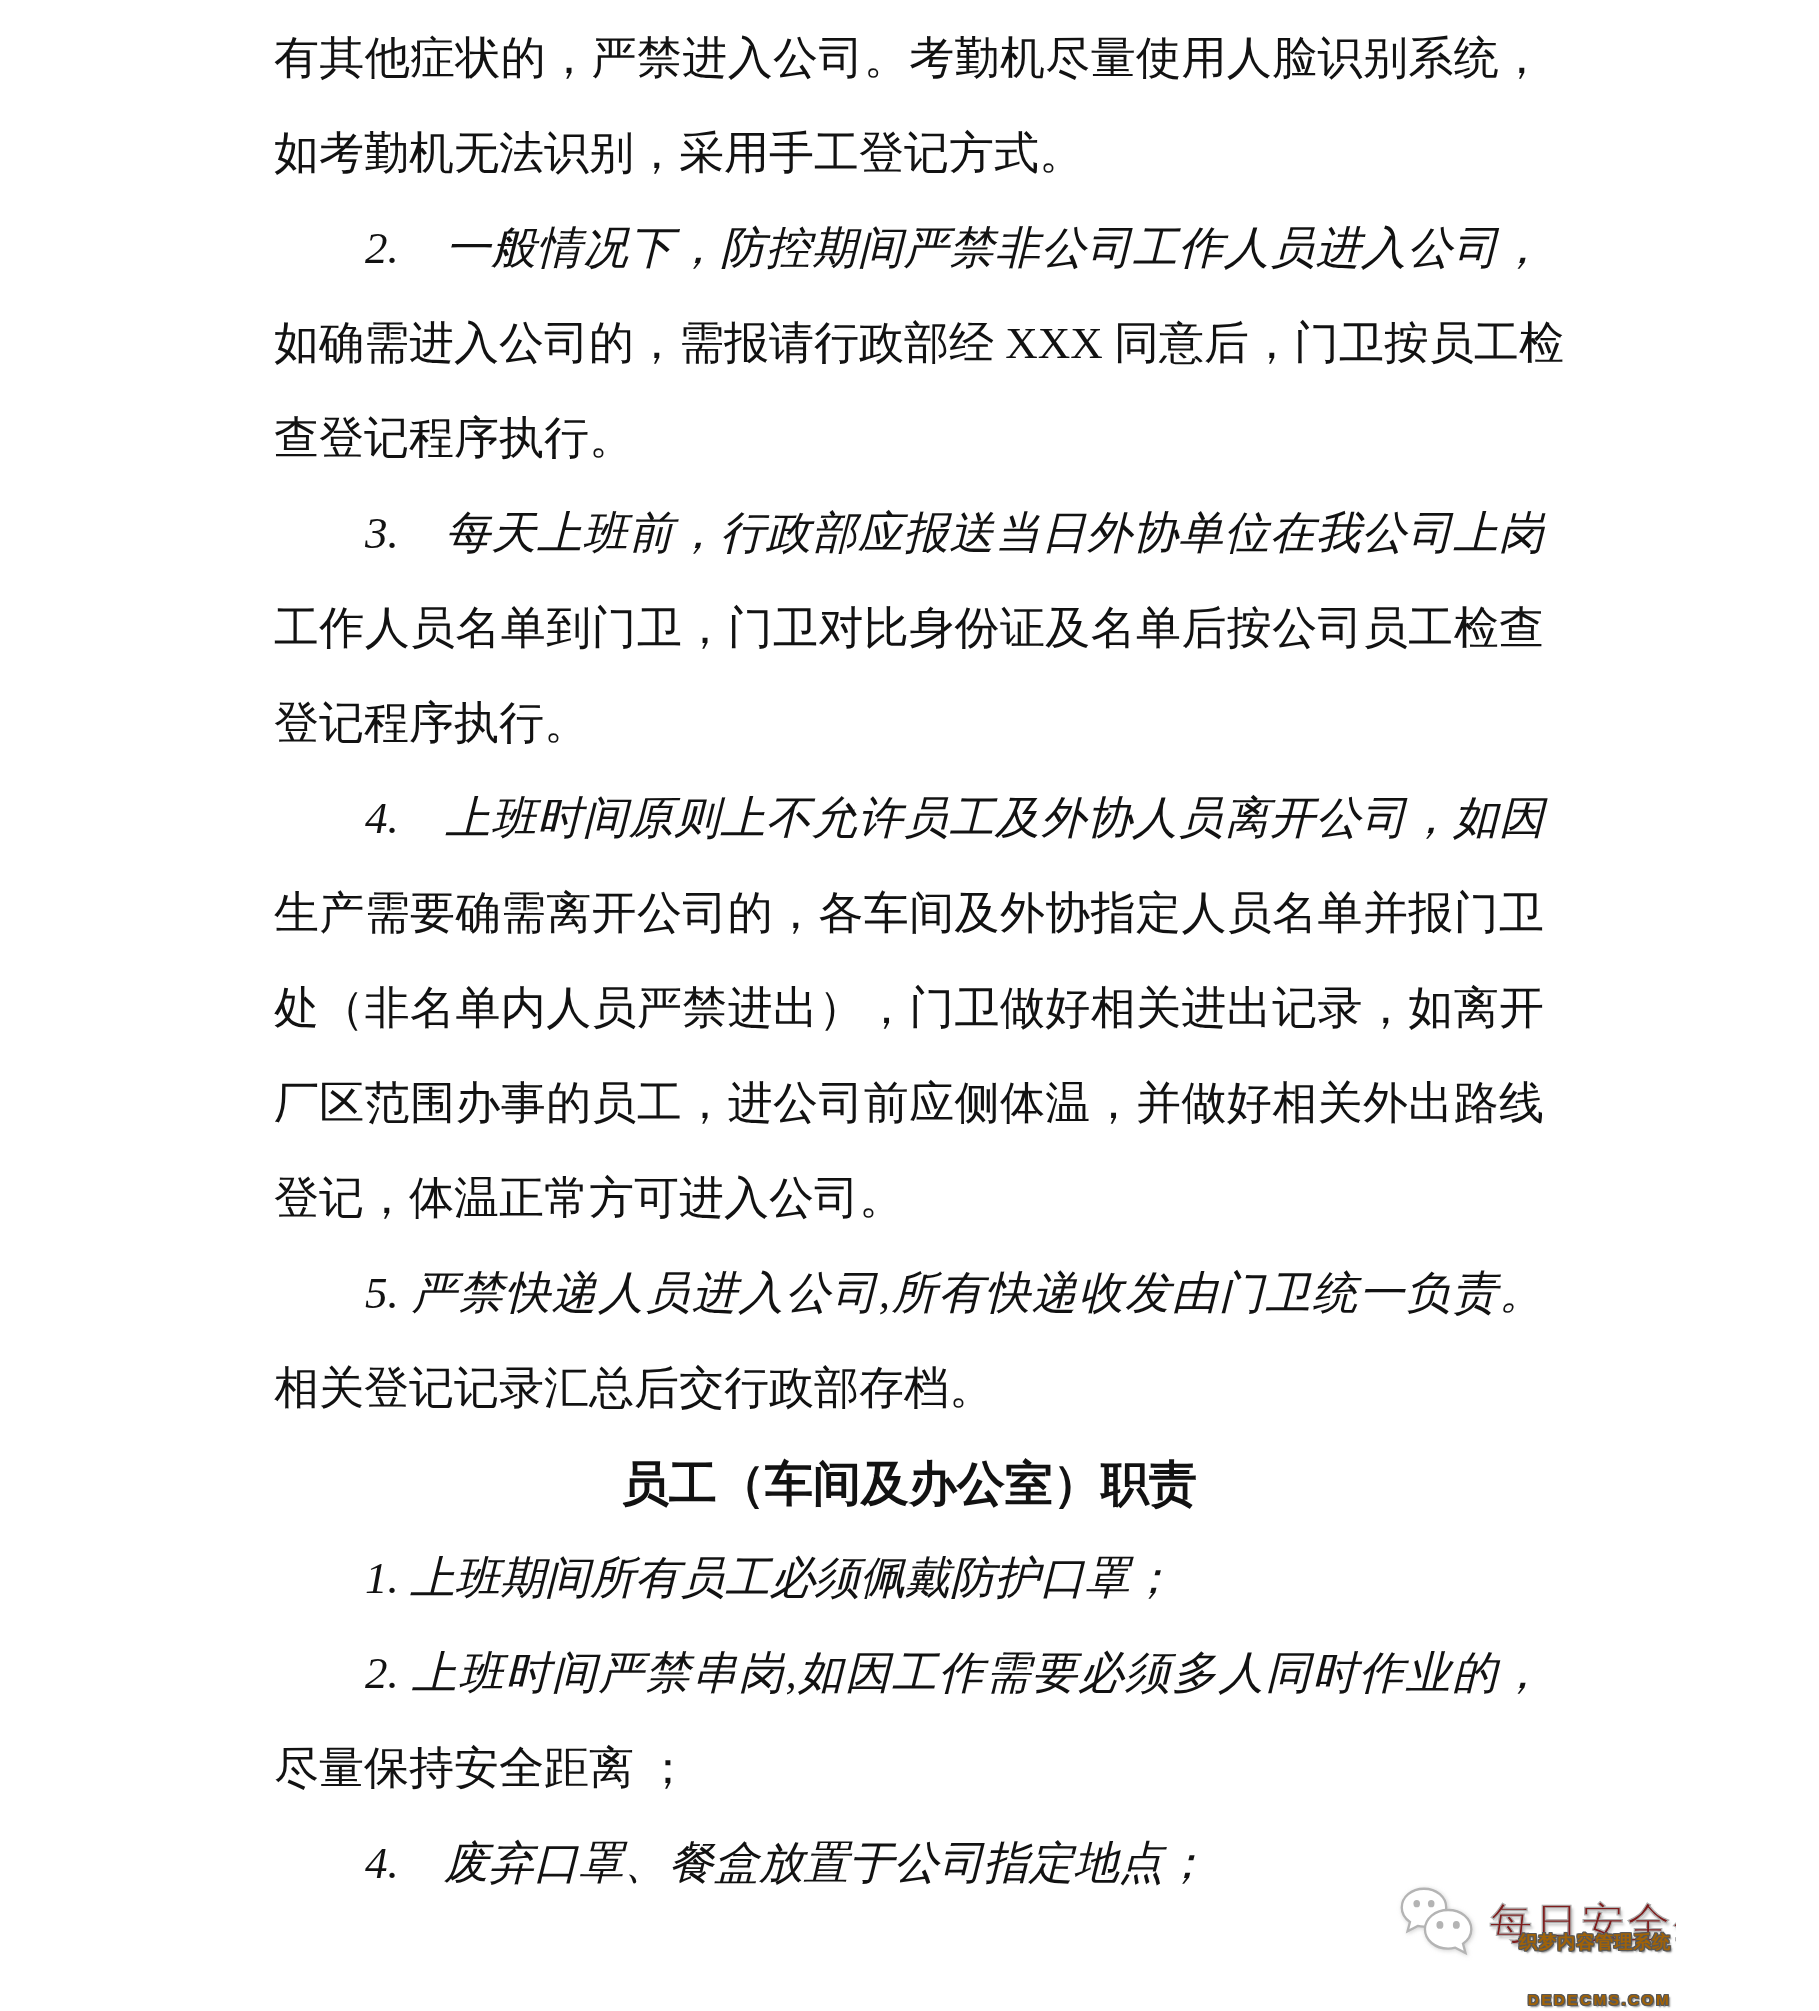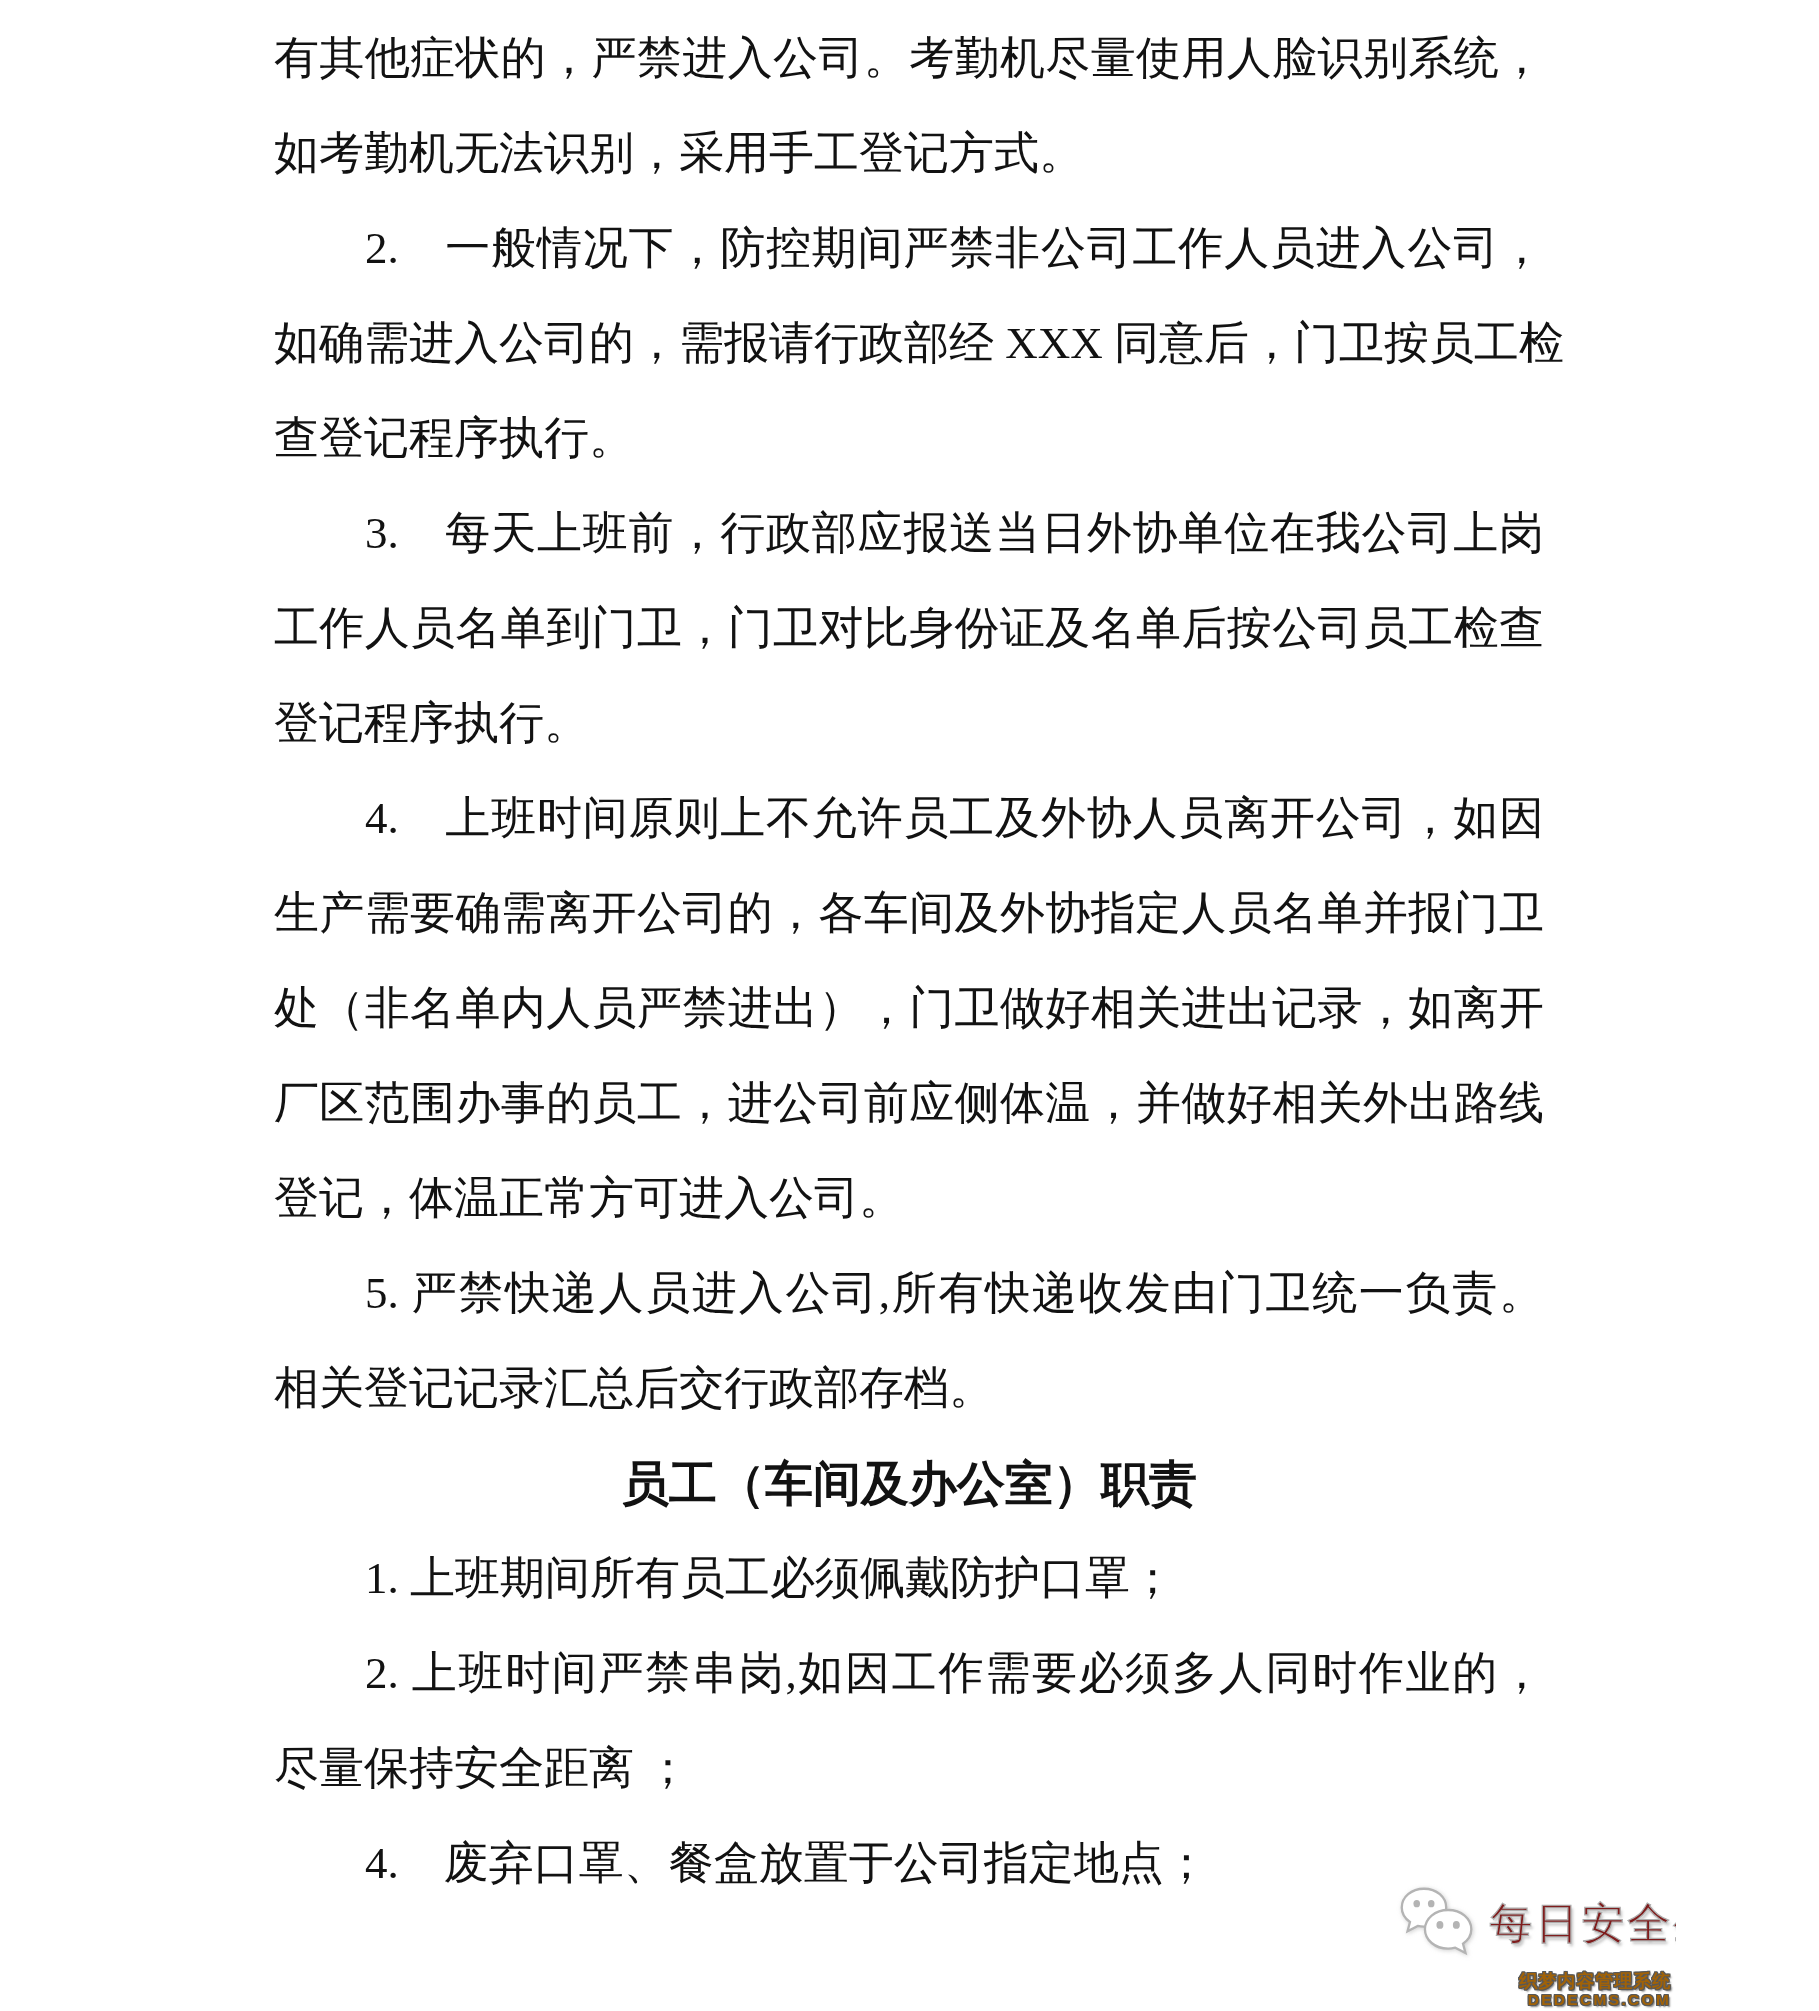--- a/index.html
+++ b/index.html
@@ -23,20 +23,21 @@
   .line{
     white-space:nowrap;
     height:95px;
   }
   .jt{
     text-align:justify;
     text-align-last:justify;
   }
   .ind{
     text-indent:91px;
+    font-style:italic;
   }
   .heading{
     text-align:center;
     text-align-last:center;
     font-weight:bold;
     font-size:48px;
   }
   
   .wm{
     position:absolute;
@@ -79,20 +80,21 @@
       1px 1px 0 #585858,-1px -1px 0 #585858,1px -1px 0 #585858,-1px 1px 0 #585858,
       1.9px 1.9px 1.9px rgba(90,90,90,.85);
   }
   .badge .b2{
     font-size:15.4px;
     letter-spacing:2.4px;
     text-shadow:
       1px 0 0 #585858,-1px 0 0 #585858,0 1px 0 #585858,0 -1px 0 #585858,
       1px 1px 0 #585858,-1px -1px 0 #585858,1px -1px 0 #585858,-1px 1px 0 #585858,
       1.9px 1.9px 1.9px rgba(90,90,90,.85);
+    margin-top: 39px;
   }
 </style>
 </head>
 <body>
 
 <div class="page">
 
   <div class="textcol">
     <div class="line jt">有其他症状的，严禁进入公司。考勤机尽量使用人脸识别系统，</div>
     <div class="line">如考勤机无法识别，采用手工登记方式。</div>

